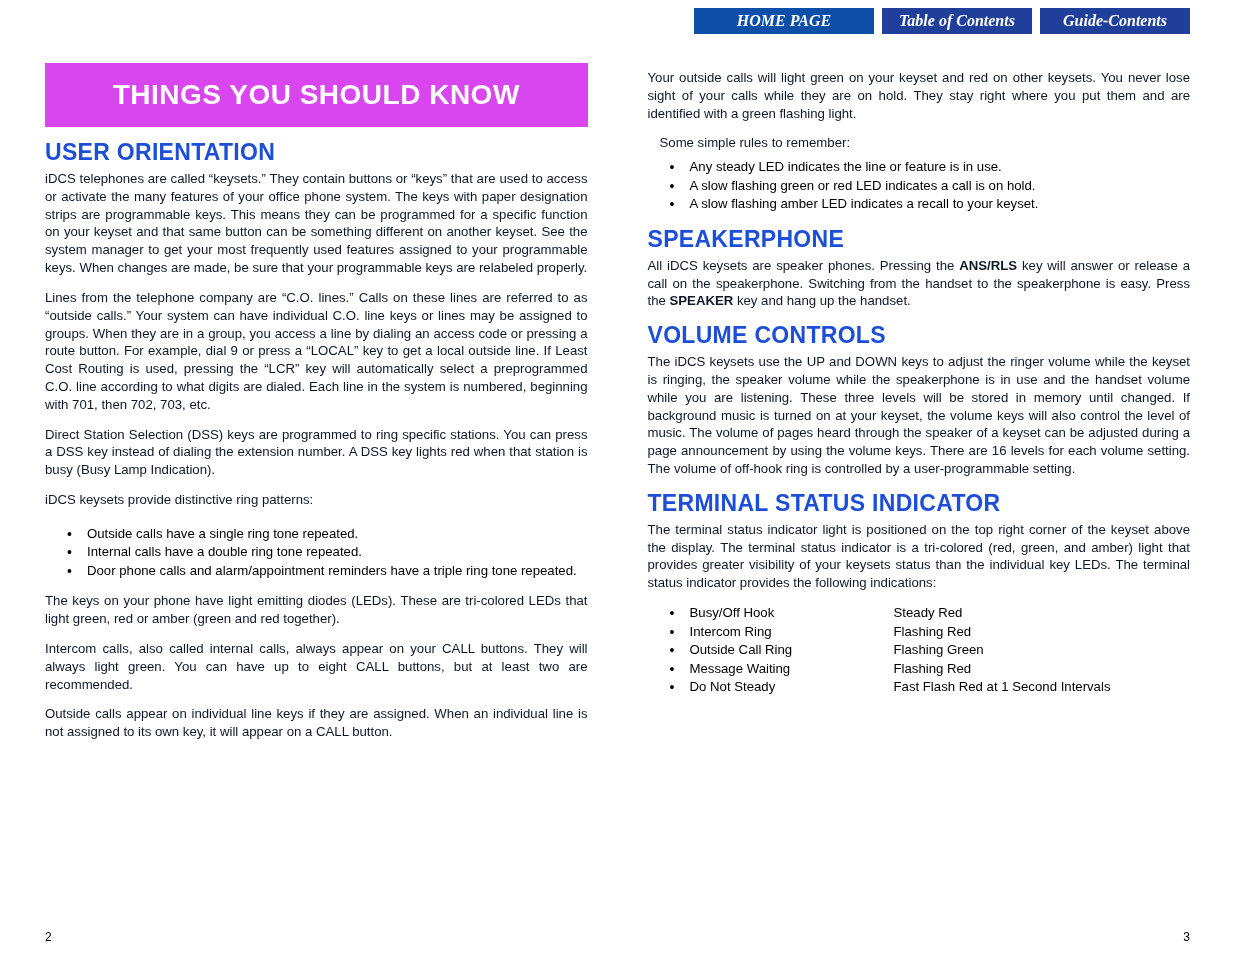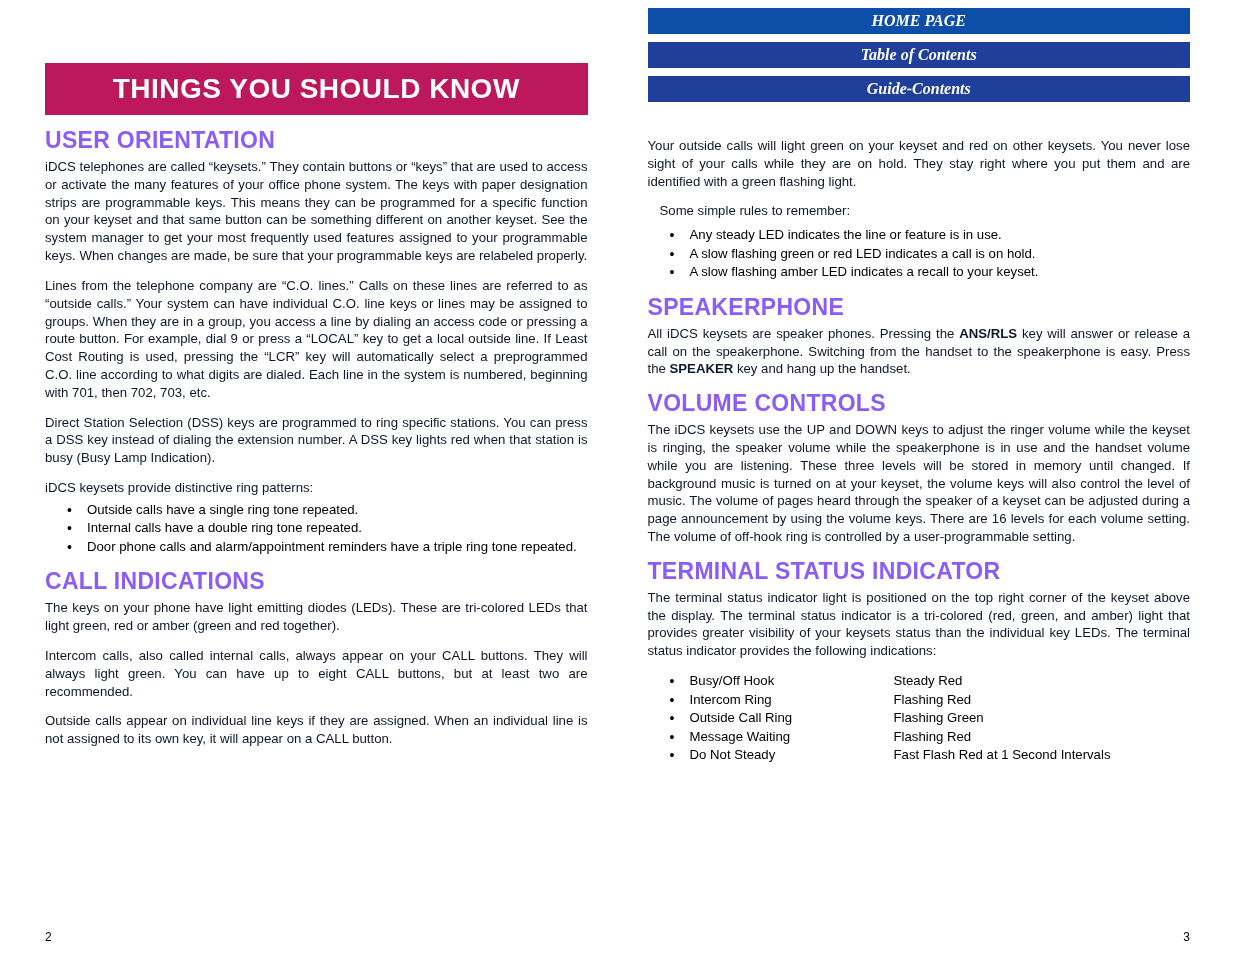--- a/index.html
+++ b/index.html
@@ -15,50 +15,49 @@
     width: 50%;
     padding: 0 30px 20px 45px;
     position: relative;
   }
   .page-right { padding: 0 45px 20px 30px; }
   .nav-bar {
     display: flex;
     gap: 8px;
     justify-content: flex-end;
     margin-bottom: 35px;
-    flex-direction: column;
   }
   .nav-btn {
     background: #1f3f9a;
     color: #fff;
     font-weight: bold;
     font-style: italic;
     font-family: Georgia, 'Times New Roman', serif;
     font-size: 16px;
     padding: 4px 16px;
     border: none;
     cursor: pointer;
     white-space: nowrap;
     min-width: 150px;
     text-align: center;
   }
   .nav-btn.hp { background: #0d4ea8; min-width: 180px; }
   .banner {
-    background: #be185d;
+    background: #d946ef;
     color: #fff;
     font-weight: bold;
     font-size: 28px;
     text-align: center;
-    padding: 10px 0;
+    padding: 16px 0;
     margin-top: 55px;
     margin-bottom: 12px;
     letter-spacing: 0.5px;
   }
   h2 {
-    color: #8b5cf6;
+    color: #1d4ed8;
     font-size: 23px;
     font-weight: bold;
     margin: 10px 0 4px 0;
     letter-spacing: 0.3px;
   }
   p {
     font-size: 13.2px;
     line-height: 1.35;
     color: #0f172a;
     margin-bottom: 12px;
@@ -97,28 +96,27 @@
 </head>
 <body>
 
 <div class="page">
   <div class="banner">THINGS YOU SHOULD KNOW</div>
 
   <h2>USER ORIENTATION</h2>
   <p>iDCS telephones are called “keysets.” They contain buttons or “keys” that are used to access or activate the many features of your office phone system. The keys with paper designation strips are programmable keys. This means they can be programmed for a specific function on your keyset and that same button can be something different on another keyset. See the system manager to get your most frequently used features assigned to your programmable keys. When changes are made, be sure that your programmable keys are relabeled properly.</p>
   <p>Lines from the telephone company are “C.O. lines.” Calls on these lines are referred to as “outside calls.” Your system can have individual C.O. line keys or lines may be assigned to groups. When they are in a group, you access a line by dialing an access code or pressing a route button. For example, dial 9 or press a “LOCAL” key to get a local outside line. If Least Cost Routing is used, pressing the “LCR” key will automatically select a preprogrammed C.O. line according to what digits are dialed. Each line in the system is numbered, beginning with 701, then 702, 703, etc.</p>
   <p>Direct Station Selection (DSS) keys are programmed to ring specific stations. You can press a DSS key instead of dialing the extension number. A DSS key  lights red when that station is busy (Busy Lamp Indication).</p>
-  <p style="margin-bottom:4px;">iDCS keysets provide distinctive ring patterns:</p>
+  <p style="margin-bottom:16px;">iDCS keysets provide distinctive ring patterns:</p>
   <ul>
     <li>Outside calls have a single ring tone repeated.</li>
     <li>Internal calls have a double ring tone repeated.</li>
     <li>Door phone calls and alarm/appointment reminders have a triple ring tone repeated.</li>
   </ul>
 
-  <h2>CALL INDICATIONS</h2>
   <p>The keys on your phone have light emitting diodes (LEDs). These are tri-colored LEDs that light green, red or amber (green and red together).</p>
   <p>Intercom calls, also called internal calls, always appear on your CALL buttons. They will always light green. You can have up to eight CALL buttons, but at least two are recommended.</p>
   <p>Outside calls appear on individual line keys if they are assigned. When an individual line is not assigned to its own key, it will appear on a CALL button.</p>
 
   <div class="page-num left">2</div>
 </div>
 
 <div class="page page-right">
 
   <div class="nav-bar">

